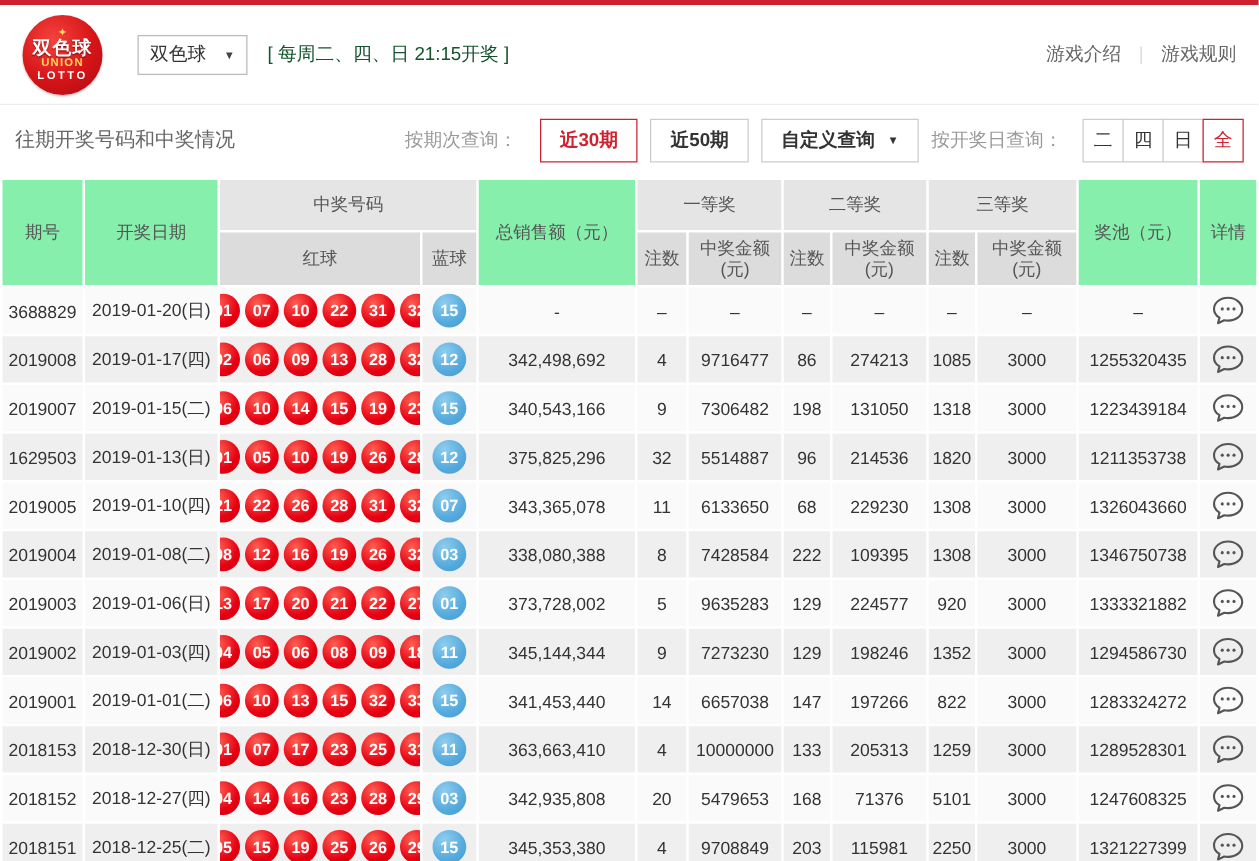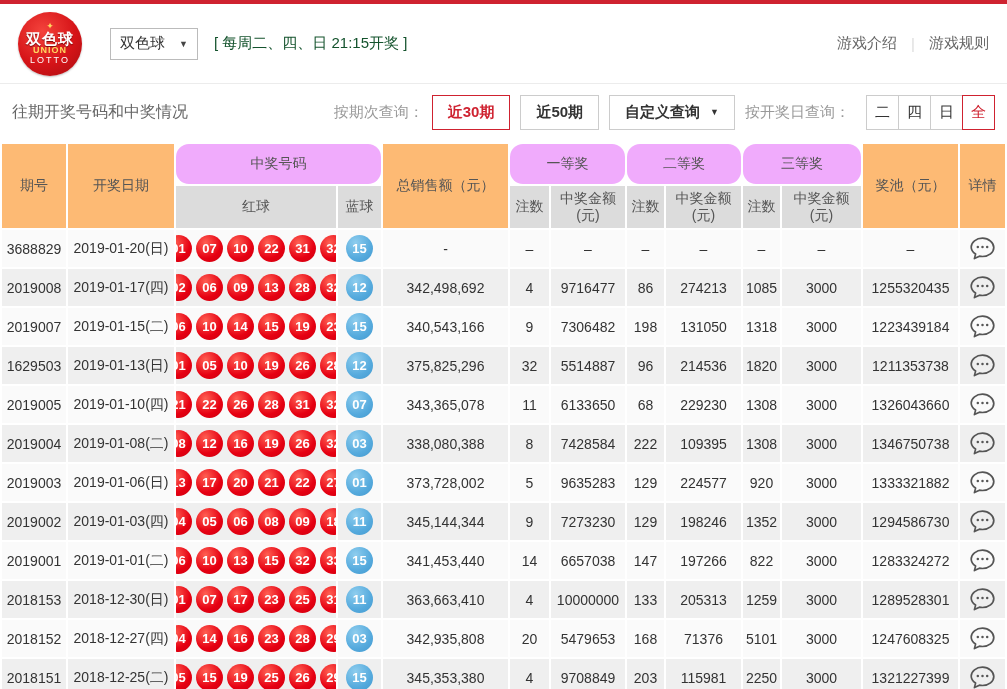--- a/index.html
+++ b/index.html
@@ -9,21 +9,21 @@
   
   .header { height:80px; display:flex; align-items:center; padding:0 18px;
     border-bottom:1px solid #ececec; background:#fff; }
   .logo { width:64px; height:64px; border-radius:50%;
     background:radial-gradient(circle at 38% 30%, #f4433c 0%, #d61418 55%, #a80d12 100%);
     display:flex; flex-direction:column; align-items:center; justify-content:center;
     color:#fff; line-height:1.05; flex-shrink:0; box-shadow:0 1px 2px rgba(0,0,0,.25); }
   .logo .star { color:#ffd75e; font-size:9px; line-height:1; }
   .logo .l1 { font-size:15px; font-weight:bold; text-shadow:0 1px 1px #7a0508; letter-spacing:1px; }
   .logo .l2 { font-size:9px; font-weight:bold; color:#ffd75e; letter-spacing:1px; }
-  .logo .l3 { font-size:9px; font-weight:normal; color:#fff; letter-spacing:2px; }
+  .logo .l3 { font-size:9px; font-weight:bold; color:#fff; letter-spacing:2px; }
   .game-select { margin-left:28px; width:88px; height:32px; border:1px solid #bbb;
     display:flex; align-items:center; justify-content:space-between; padding:0 9px;
     font-size:15px; color:#333; cursor:pointer; background:#fff; }
   .game-select .caret { font-size:9px; color:#444; }
   .schedule { margin-left:16px; font-size:15px; color:#14532d; }
   .spacer { flex:1; }
   .top-links { display:flex; align-items:center; font-size:15px; color:#666; }
   .top-links a { color:#666; text-decoration:none; cursor:pointer; }
   .top-links .divider { color:#ddd; margin:0 14px; }
   
@@ -38,22 +38,22 @@
   .pbtn .caret { font-size:9px; margin-left:10px; color:#333; }
   .day-group { display:flex; margin-left:8px; }
   .dbtn { width:33px; height:35px; background:#fff; border:1px solid #ccc; margin-left:-1px;
     font-size:15px; color:#333; cursor:pointer; font-family:inherit; position:relative; }
   .dbtn:first-child { margin-left:0; }
   .dbtn.active { border-color:#cf2230; color:#cf2230; z-index:2; }
   
   table { width:1007px; border-collapse:separate; border-spacing:2px; table-layout:fixed;
     background:#fff; margin-top:2px; }
   th { font-size:14px; font-weight:normal; color:#555; text-align:center; padding:2px; }
-  th.dark { background:#fdba74; }
-  th.light { background:#f0abfc;border-radius:13px; }
+  th.dark { background:#86efac; }
+  th.light { background:#e5e5e5; }
   th.sub { background:#dcdcdc; white-space:pre-line; line-height:1.25; }
   thead tr:first-child th { height:40px; }
   thead tr:last-child th { height:42px; }
   td { height:37px; text-align:center; font-size:14px; color:#333; padding:0 2px;
     overflow:hidden; white-space:nowrap; }
   tr.odd td { background:#fafafa; }
   tr.even td { background:#efefef; }
   .balls { display:flex; justify-content:center; align-items:center; gap:4px; }
   .ball { width:27px; height:27px; border-radius:50%; color:#fff; font-size:13px;
     font-weight:bold; display:inline-flex; align-items:center; justify-content:center;
@@ -84,21 +84,21 @@
     <a>游戏介绍</a>
     <span class="divider">|</span>
     <a>游戏规则</a>
   </div>
 </div>
 
 <div class="filterbar">
   <div class="filter-title">往期开奖号码和中奖情况</div>
   <div class="filter-controls">
     <span class="q-label">按期次查询：</span>
-    <div id="period-buttons" style="display:flex;">
+    <div id="period-buttons" style="display:flex;margin-left:10px;">
         <button class="pbtn active">近30期</button>
         <button class="pbtn">近50期</button>
       </div>
     <button class="pbtn">
       <span>自定义查询</span>
       <span class="caret">▼</span>
     </button>
     <span class="q-label">按开奖日查询：</span>
     <div class="day-group" id="day-buttons">
         <button class="dbtn">二</button>

